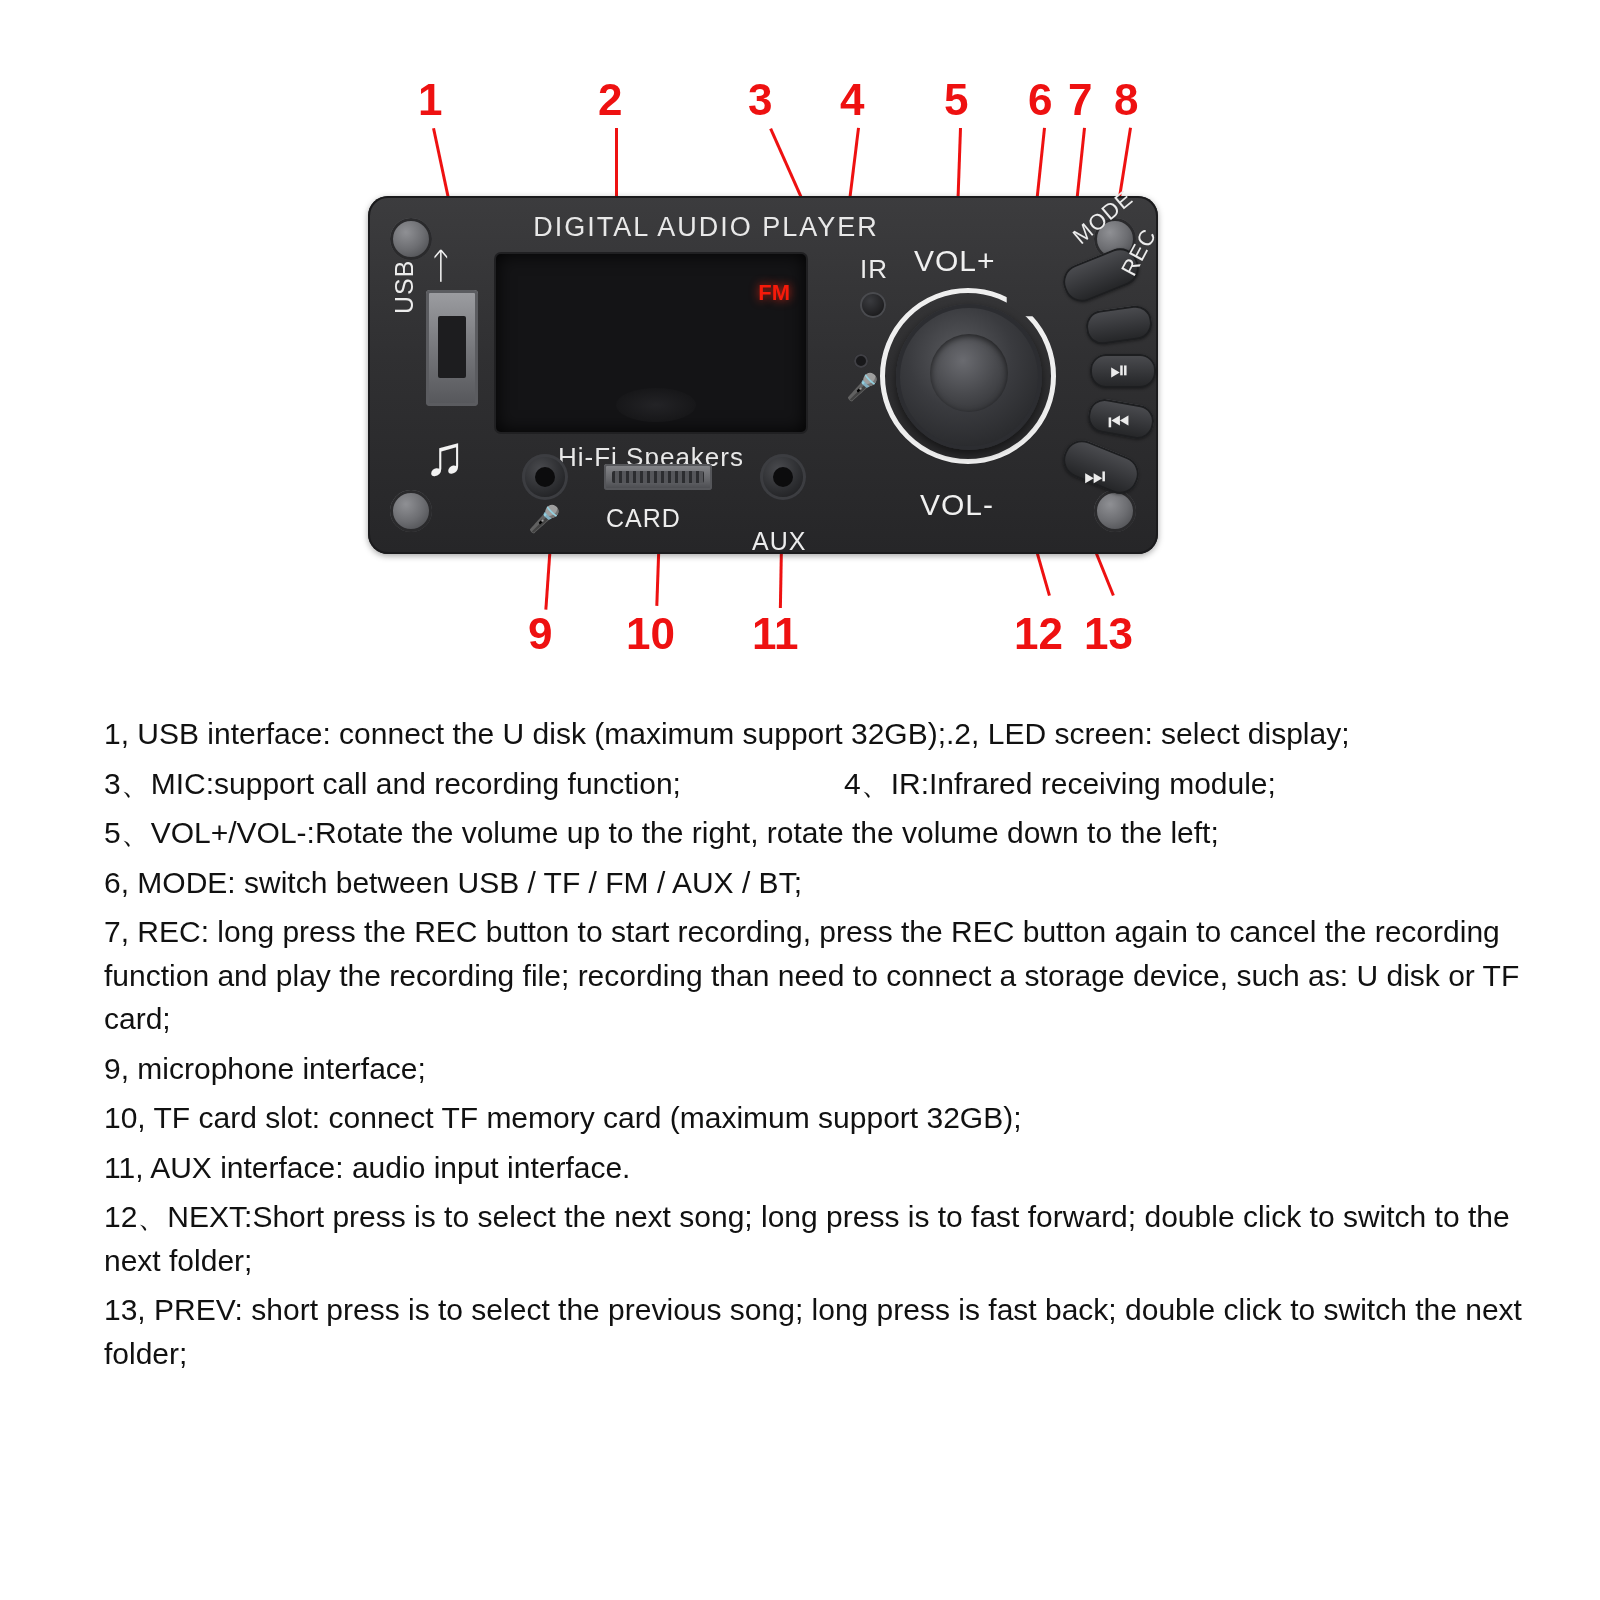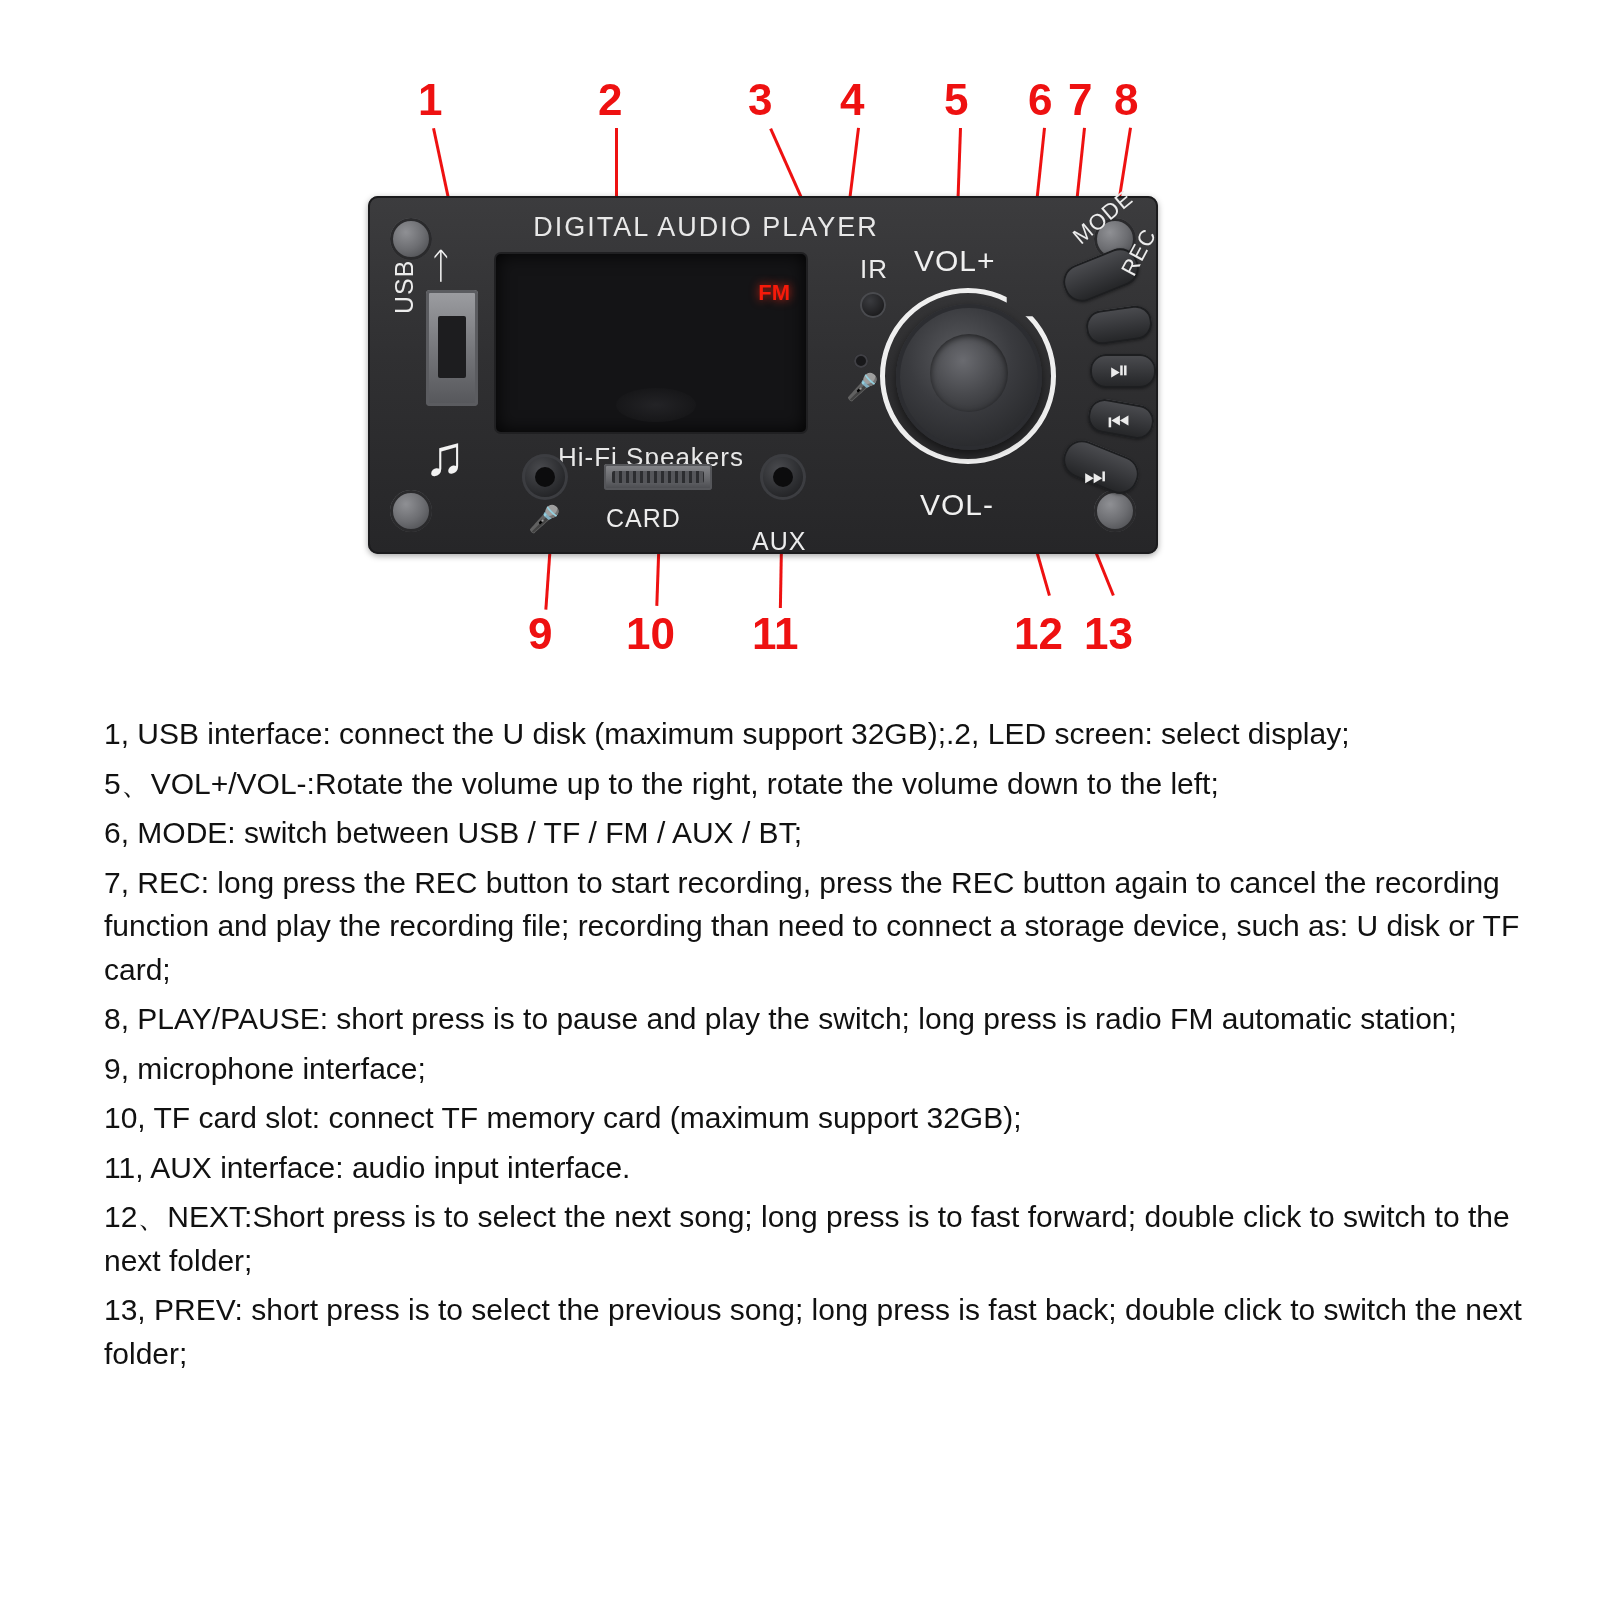--- a/index.html
+++ b/index.html
@@ -42,21 +42,21 @@
   }
 
   
   #board {
     position: absolute;
     left: 368px;
     top: 196px;
     width: 790px;
     height: 358px;
     background: linear-gradient(180deg, #3c3c3e 0%, #303032 45%, #262628 100%);
-    border-radius: 10px;
+    border-radius: 20px;
     box-shadow: inset 0 0 0 2px #1b1b1d, 0 2px 6px rgba(0,0,0,.35);
   }
 
   .screw {
     position: absolute;
     width: 42px; height: 42px;
     border-radius: 50%;
     background: radial-gradient(circle at 38% 34%, #8f9094 0%, #6d6e72 45%, #3a3b3e 100%);
     box-shadow: inset 0 0 0 3px #2a2a2c;
   }
@@ -417,22 +417,24 @@
     <div class="btn-text" id="play-glyph">⏯</div>
     <div class="btn-text" id="prev-glyph">⏮</div>
     <div class="btn-text" id="next-glyph">⏭</div>
   </div>
 </div>
 
 <div id="desc">
   <p class="inline-pair">
     <span class="a">1, USB interface: connect the U disk (maximum support 32GB);.</span><span>2, LED screen: select display;</span>
   </p>
+  <p class="inline-pair">
+    <span class="a">3、MIC:support call and recording function;</span><span>4、IR:Infrared receiving module;</span>
+  </p>
   <p>5、VOL+/VOL-:Rotate the volume up to the right, rotate the volume down to the left;</p>
   <p>6, MODE: switch between USB / TF / FM / AUX / BT;</p>
   <p>7, REC: long press the REC button to start recording, press the REC button again to cancel the recording function and play the recording file; recording than need to connect a storage device, such as: U disk or TF card;</p>
-  <p>8, PLAY/PAUSE: short press is to pause and play the switch; long press is radio FM automatic station;</p>
   <p>9, microphone interface;</p>
   <p>10, TF card slot: connect TF memory card (maximum support 32GB);</p>
   <p>11, AUX interface: audio input interface.</p>
   <p>12、NEXT:Short press is to select the next song; long press is to fast forward; double click to switch to the next folder;</p>
   <p>13, PREV: short press is to select the previous song; long press is fast back; double click to switch the next folder;</p>
 </div>
 
 </body></html>

